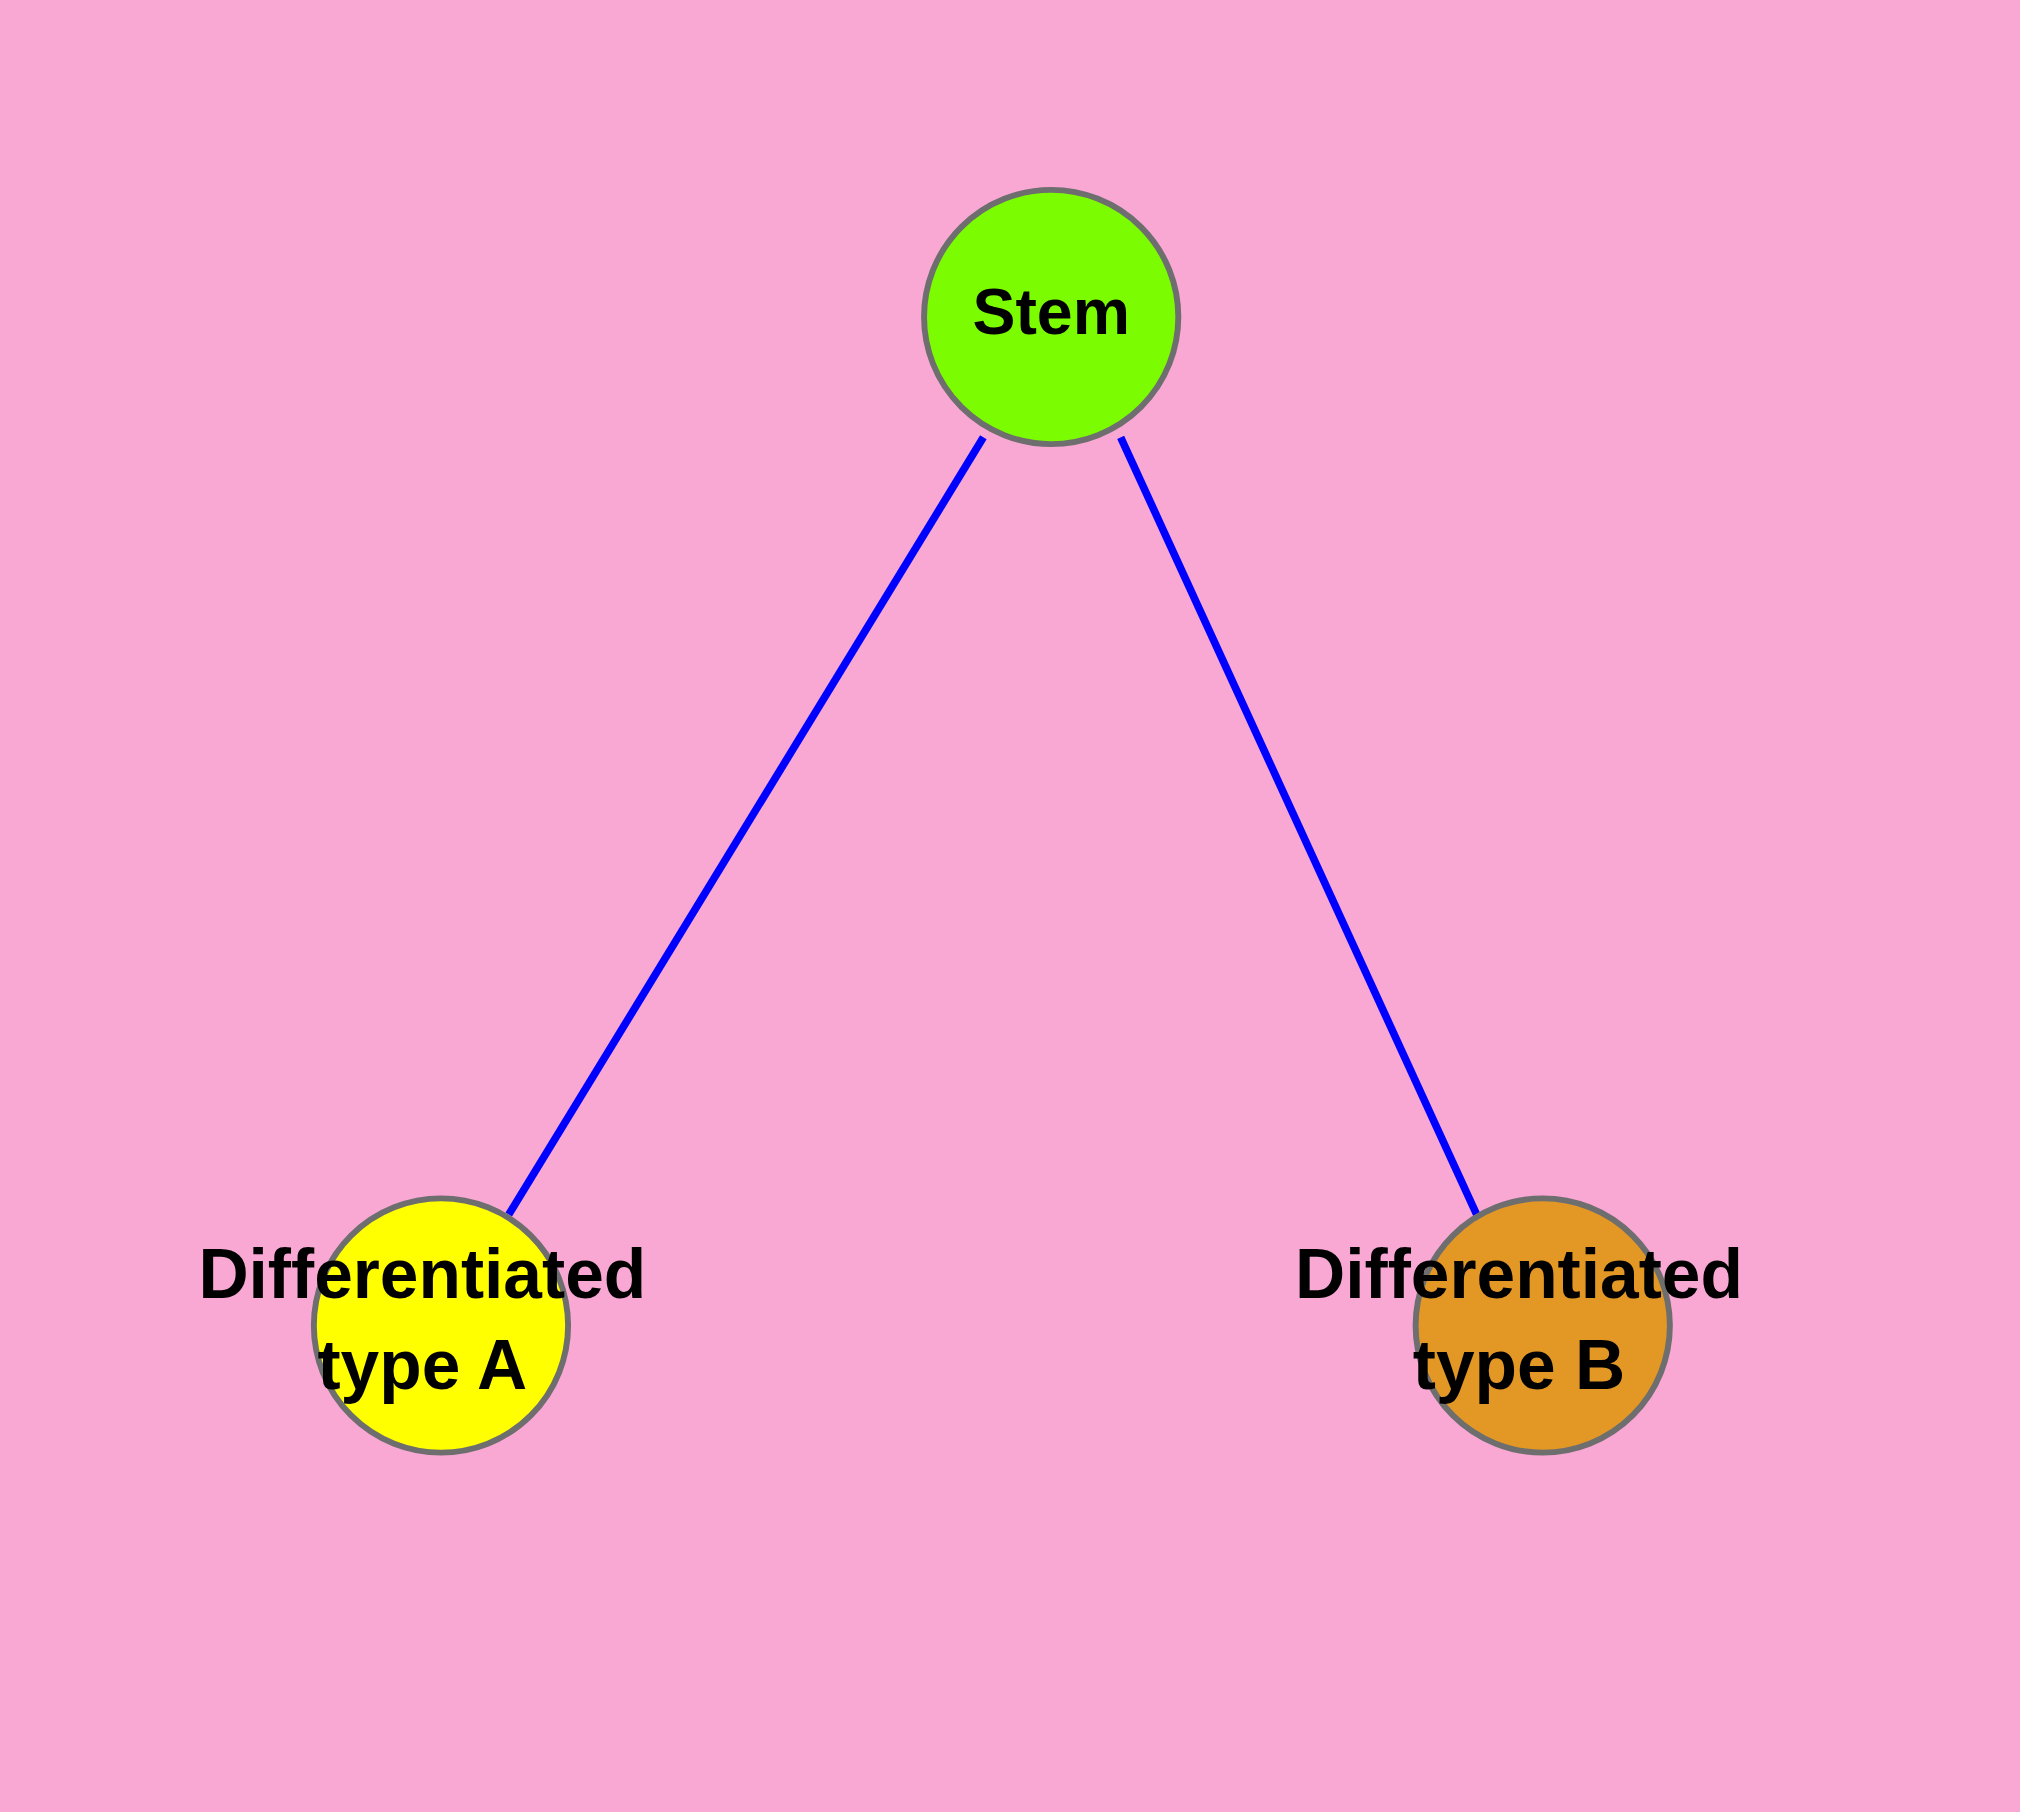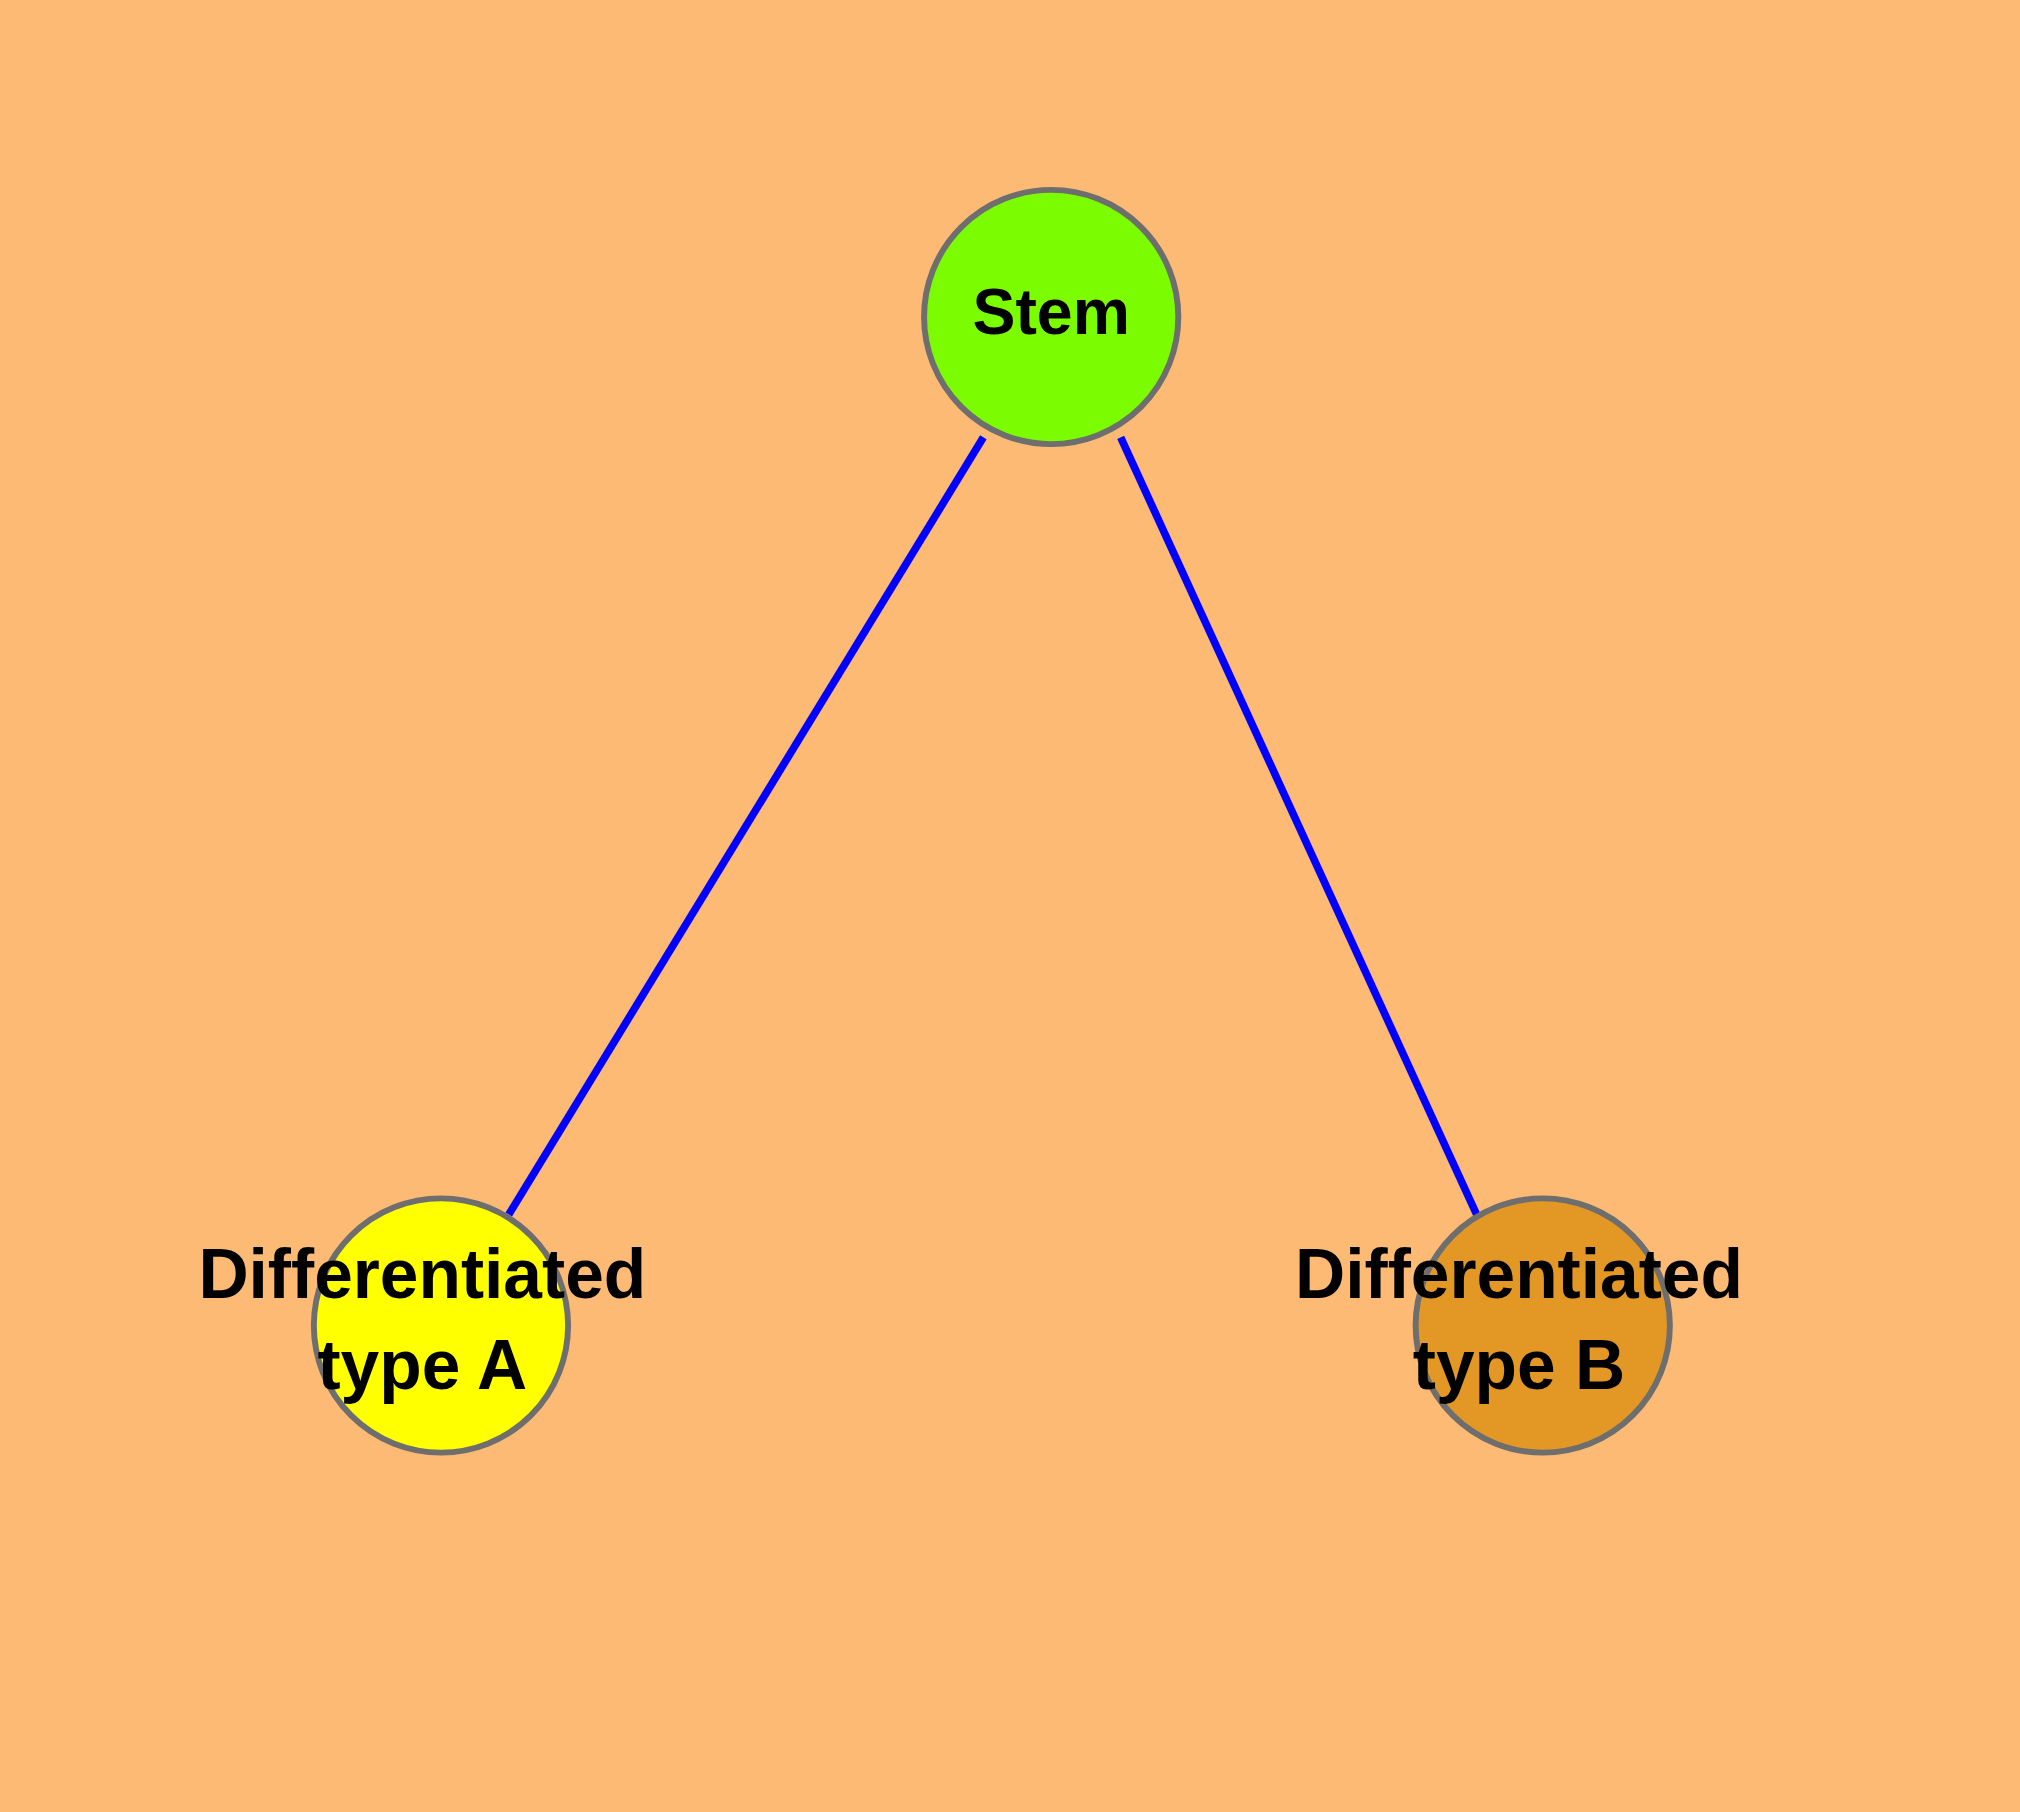--- a/index.html
+++ b/index.html
@@ -4,21 +4,21 @@
 <style>
   html, body {
     margin: 0;
     padding: 0;
     background: #ccccfa;
   }
   #stage {
     position: relative;
     width: 2021px;
     height: 1812px;
-    background: #fdba74;
+    background: #f9a8d4;
     overflow: hidden;
     font-family: "Liberation Sans", sans-serif;
   }
   #graph-svg {
     position: absolute;
     top: 0;
     left: 0;
     width: 2021px;
     height: 1812px;
   }

